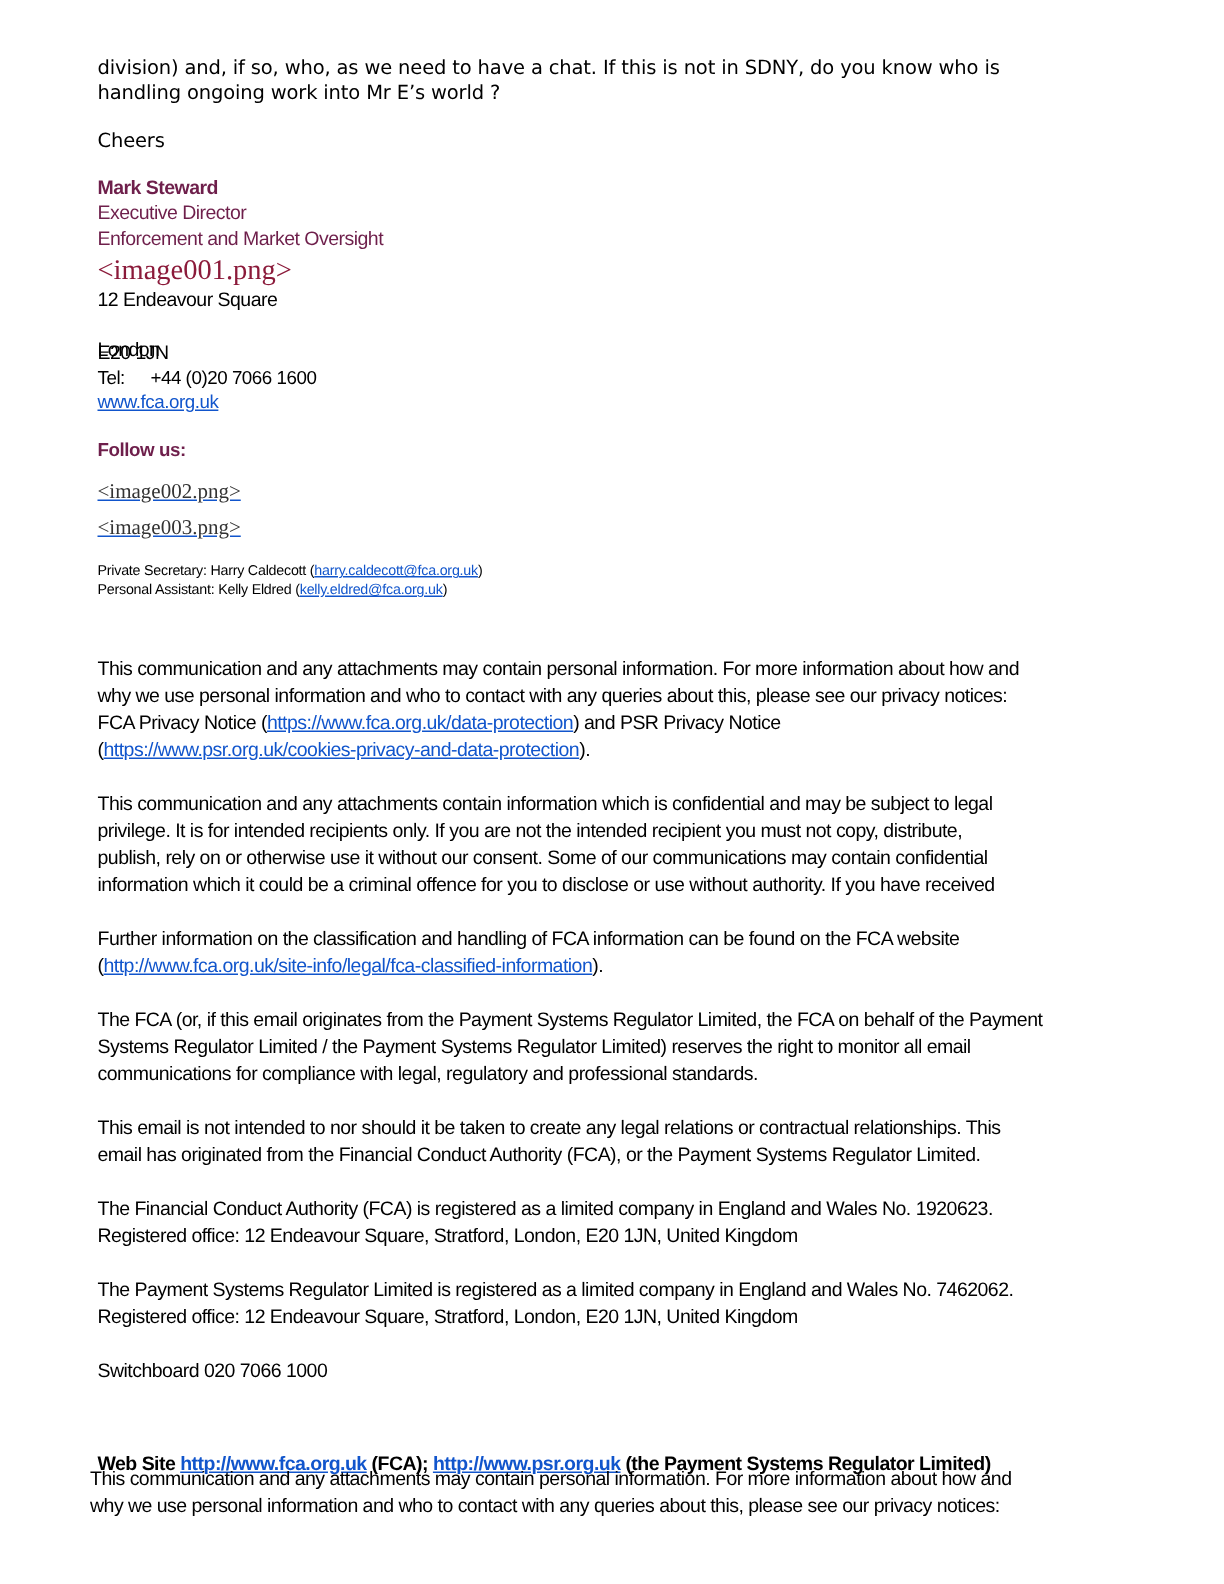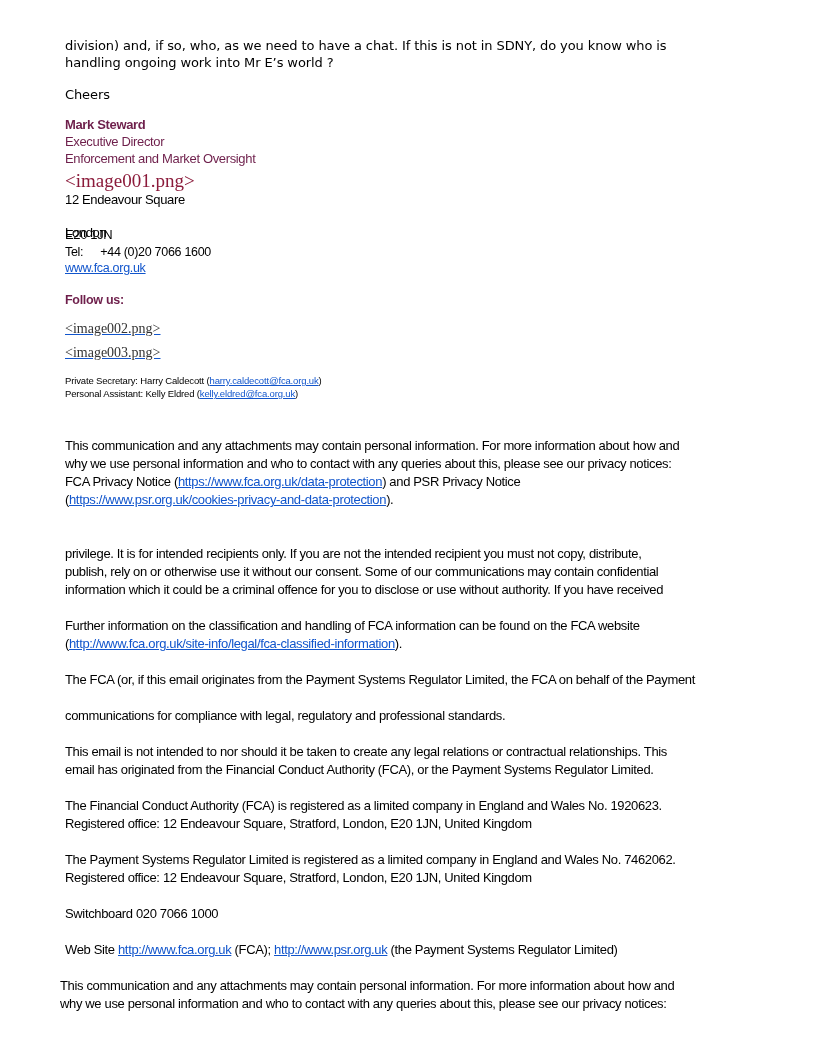--- a/index.html
+++ b/index.html
@@ -58,40 +58,42 @@
 
   <div class="abs calibri" style="left:65px; top:437px;">This communication and any attachments may contain personal information. For more information about how and</div>
   <div class="abs calibri" style="left:65px; top:455px;">why we use personal information and who to contact with any queries about this, please see our privacy notices:</div>
   <div class="abs calibri" style="left:65px; top:473px;">
     <span>FCA Privacy Notice (</span><a class="link">https://www.fca.org.uk/data-protection</a><span>) and PSR Privacy Notice</span>
   </div>
   <div class="abs calibri" style="left:65px; top:491px;">
     <span>(</span><a class="link">https://www.psr.org.uk/cookies-privacy-and-data-protection</a><span>).</span>
   </div>
 
+  <div class="abs calibri" style="left:65px; top:527px;">This communication and any attachments contain information which is confidential and may be subject to legal</div>
   <div class="abs calibri" style="left:65px; top:545px;">privilege. It is for intended recipients only. If you are not the intended recipient you must not copy, distribute,</div>
   <div class="abs calibri" style="left:65px; top:563px;">publish, rely on or otherwise use it without our consent. Some of our communications may contain confidential</div>
   <div class="abs calibri" style="left:65px; top:581px;">information which it could be a criminal offence for you to disclose or use without authority. If you have received</div>
   <div class="abs calibri" style="left:65px; top:617px;">Further information on the classification and handling of FCA information can be found on the FCA website</div>
   <div class="abs calibri" style="left:65px; top:635px;">
     <span>(</span><a class="link">http://www.fca.org.uk/site-info/legal/fca-classified-information</a><span>).</span>
   </div>
 
   <div class="abs calibri" style="left:65px; top:671px;">The FCA (or, if this email originates from the Payment Systems Regulator Limited, the FCA on behalf of the Payment</div>
+  <div class="abs calibri" style="left:65px; top:689px;">Systems Regulator Limited / the Payment Systems Regulator Limited) reserves the right to monitor all email</div>
   <div class="abs calibri" style="left:65px; top:707px;">communications for compliance with legal, regulatory and professional standards.</div>
 
   <div class="abs calibri" style="left:65px; top:743px;">This email is not intended to nor should it be taken to create any legal relations or contractual relationships. This</div>
   <div class="abs calibri" style="left:65px; top:761px;">email has originated from the Financial Conduct Authority (FCA), or the Payment Systems Regulator Limited.</div>
 
   <div class="abs calibri" style="left:65px; top:797px;">The Financial Conduct Authority (FCA) is registered as a limited company in England and Wales No. 1920623.</div>
   <div class="abs calibri" style="left:65px; top:815px;">Registered office: 12 Endeavour Square, Stratford, London, E20 1JN, United Kingdom</div>
   <div class="abs calibri" style="left:65px; top:851px;">The Payment Systems Regulator Limited is registered as a limited company in England and Wales No. 7462062.</div>
   <div class="abs calibri" style="left:65px; top:869px;">Registered office: 12 Endeavour Square, Stratford, London, E20 1JN, United Kingdom</div>
 
   <div class="abs calibri" style="left:65px; top:905px;">Switchboard 020 7066 1000</div>
-  <div class="abs calibri" style="left:65px; top:941px;">
+  <div class="abs calibri" style="left:65px; top:967px;font-weight:bold;">
     <span>Web Site </span><a class="link">http://www.fca.org.uk</a><span> (FCA); </span><a class="link">http://www.psr.org.uk</a><span> (the Payment Systems Regulator Limited)</span>
   </div>
 
   <div class="abs calibri" style="left:60px; top:977px;">This communication and any attachments may contain personal information. For more information about how and</div>
   <div class="abs calibri" style="left:60px; top:995px;">why we use personal information and who to contact with any queries about this, please see our privacy notices:</div>
 
 </div>
 
 </body></html>

